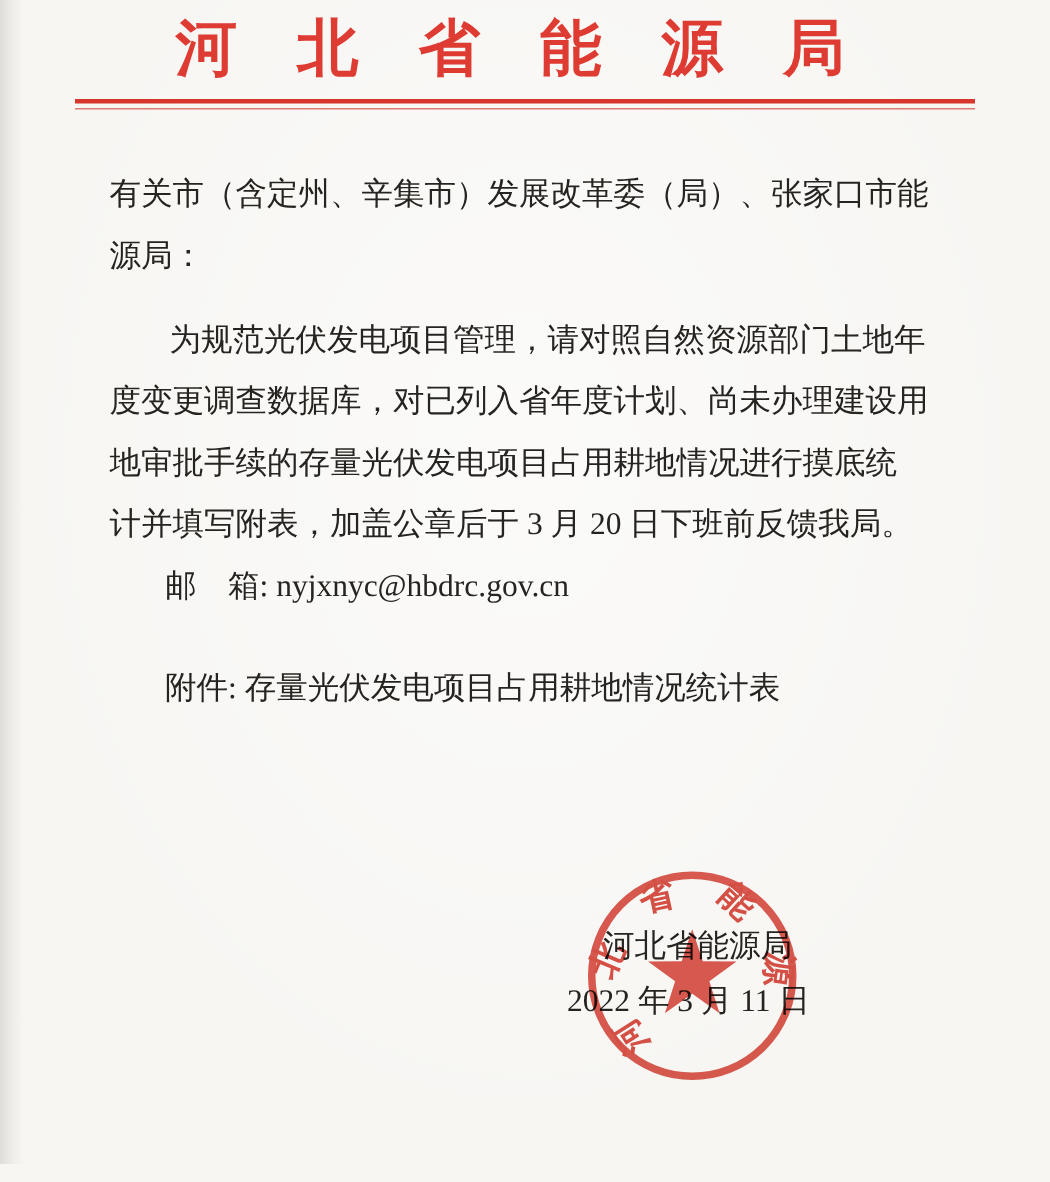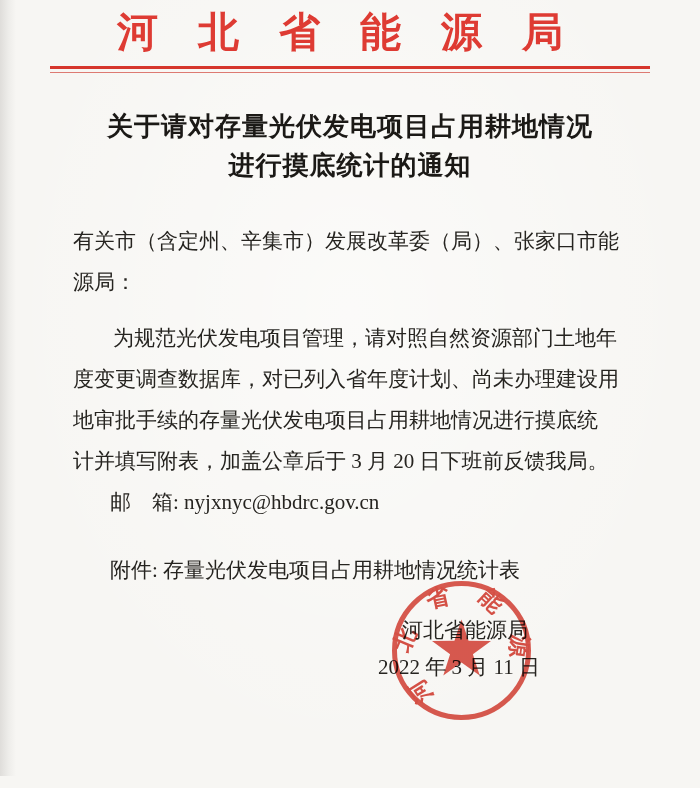--- a/index.html
+++ b/index.html
@@ -107,22 +107,20 @@
 </style>
 </head>
 <body>
 
 <div class="page">
 
   <div class="org-header">河北省能源局</div>
 
   <div class="red-rule"></div>
 
-  <div class="doc-title">关于请对存量光伏发电项目占用耕地情况
-进行摸底统计的通知</div>
 
   <div class="body-block salutation">有关市（含定州、辛集市）发展改革委（局）、张家口市能
 源局：</div>
 
   <div class="body-block paragraph">为规范光伏发电项目管理，请对照自然资源部门土地年
 度变更调查数据库，对已列入省年度计划、尚未办理建设用
 地审批手续的存量光伏发电项目占用耕地情况进行摸底统
 计并填写附表，加盖公章后于 3 月 20 日下班前反馈我局。</div>
 
 

